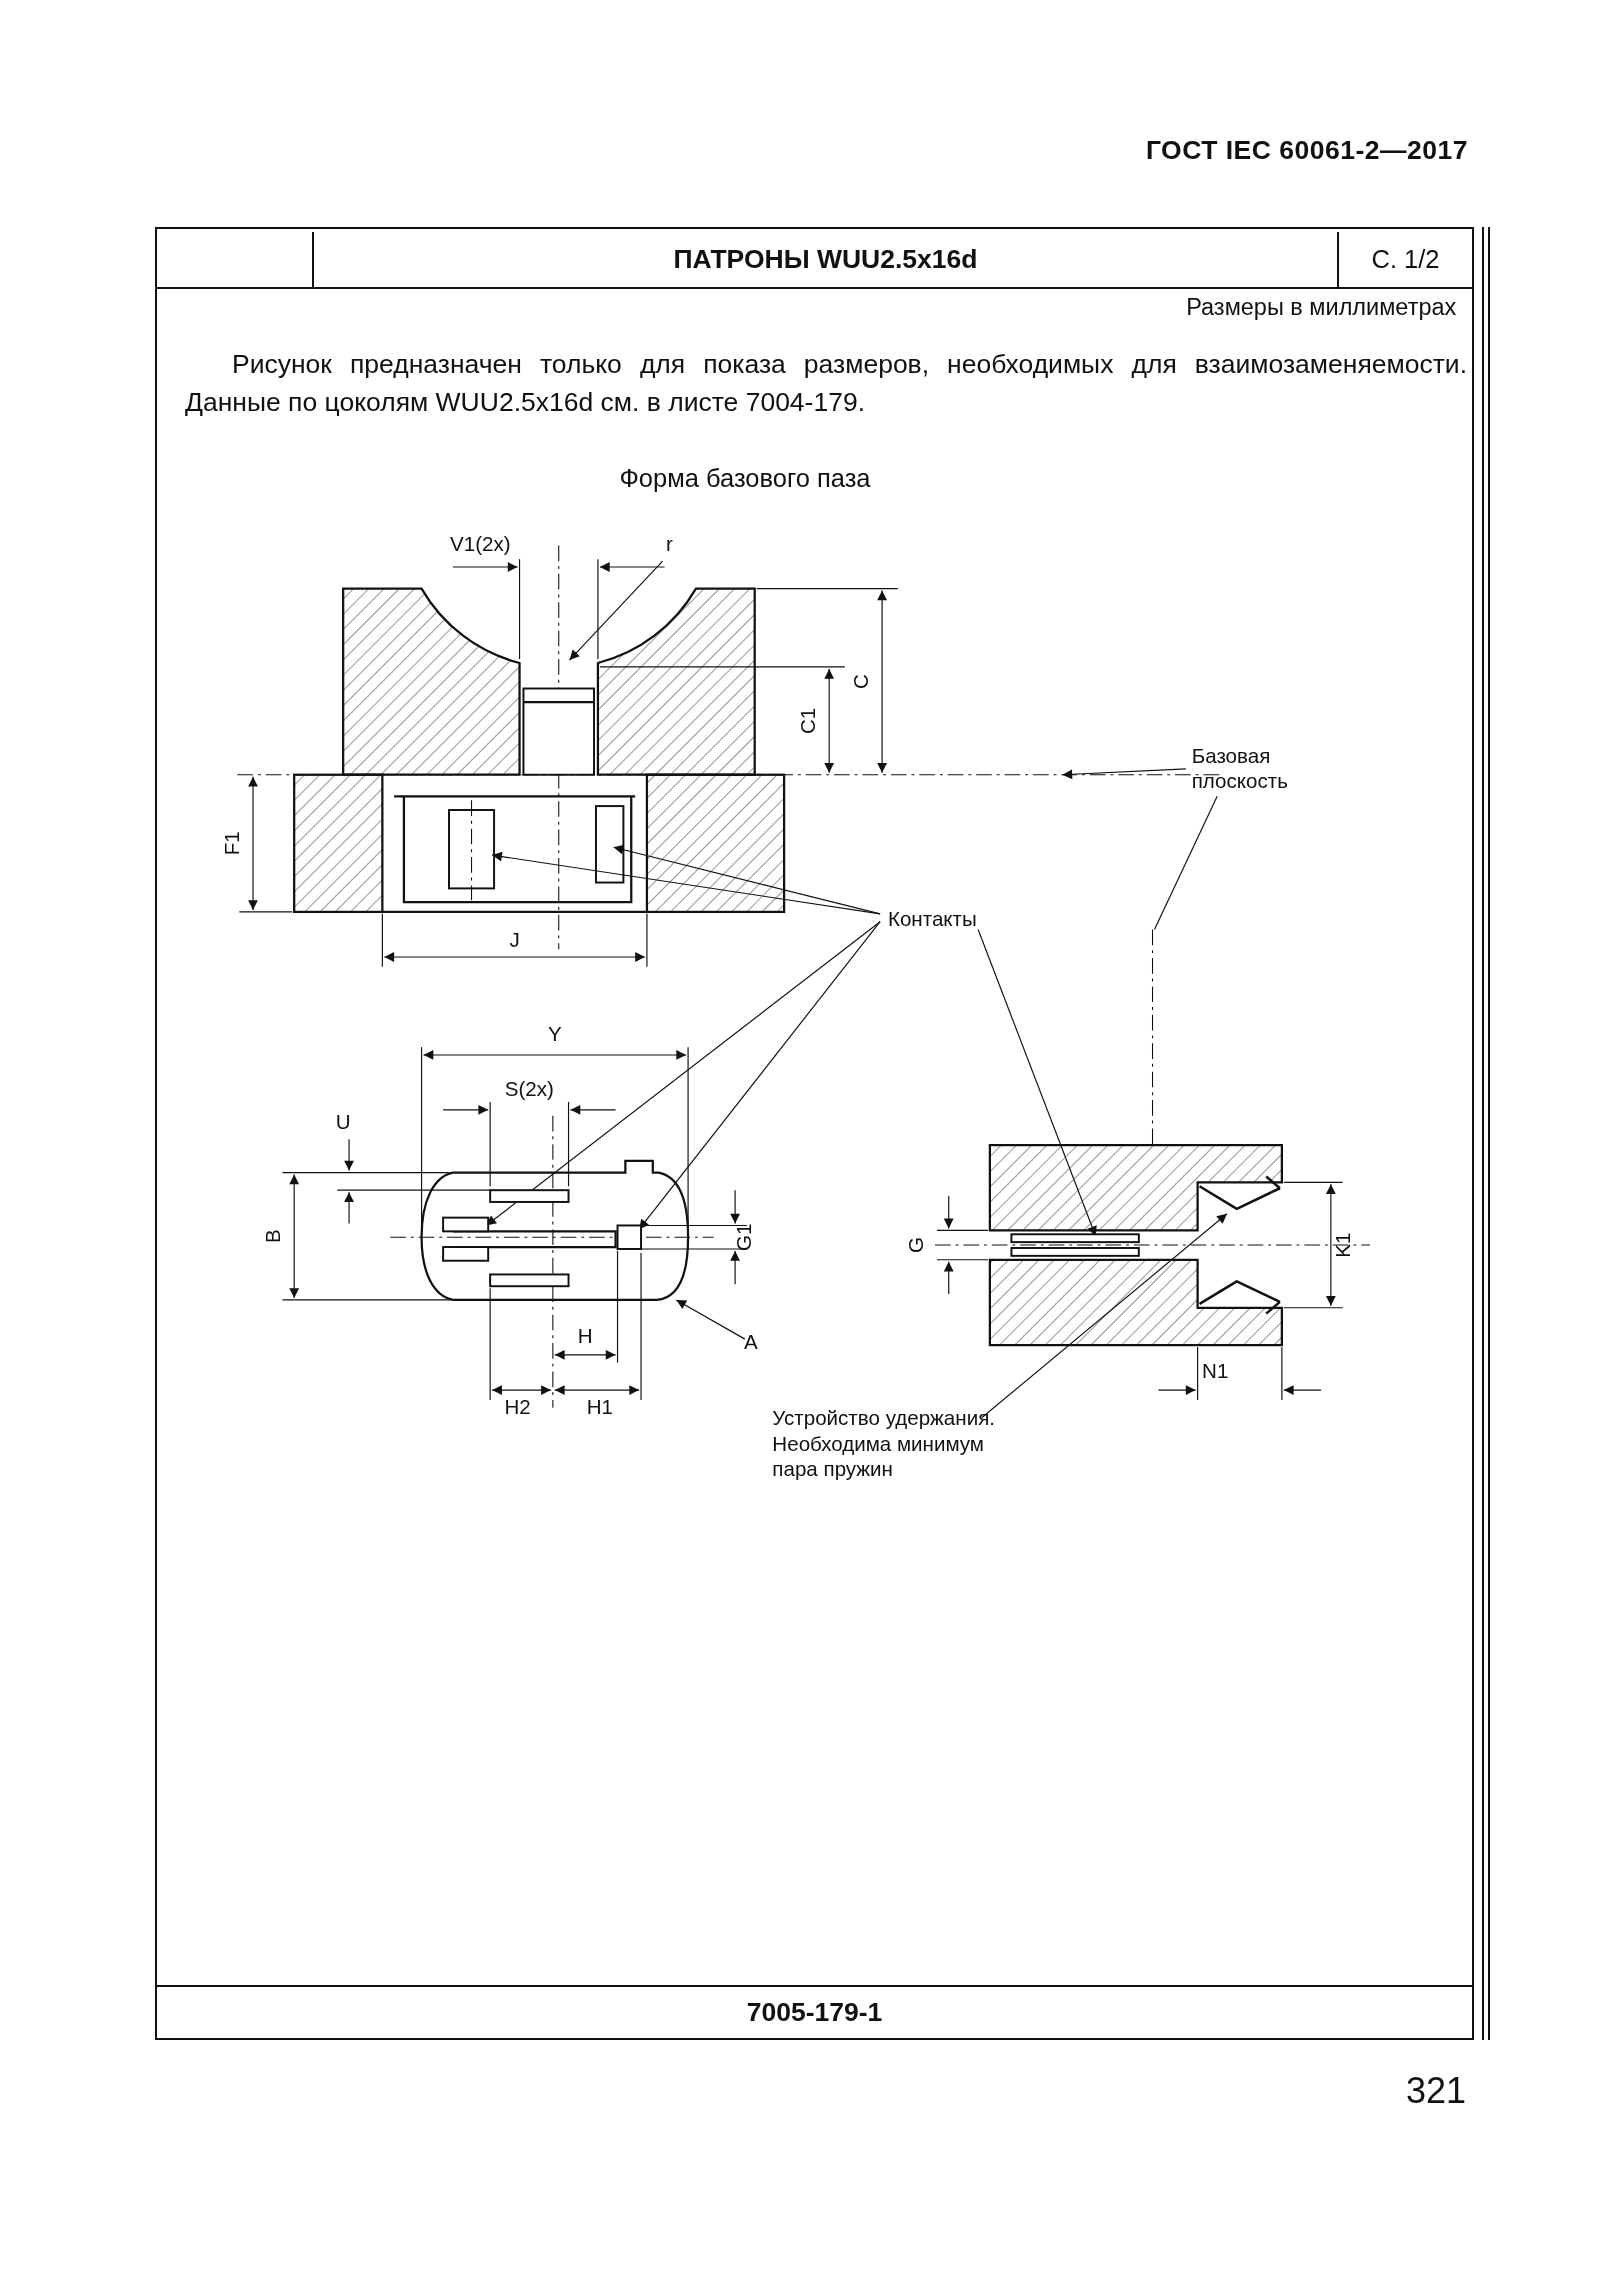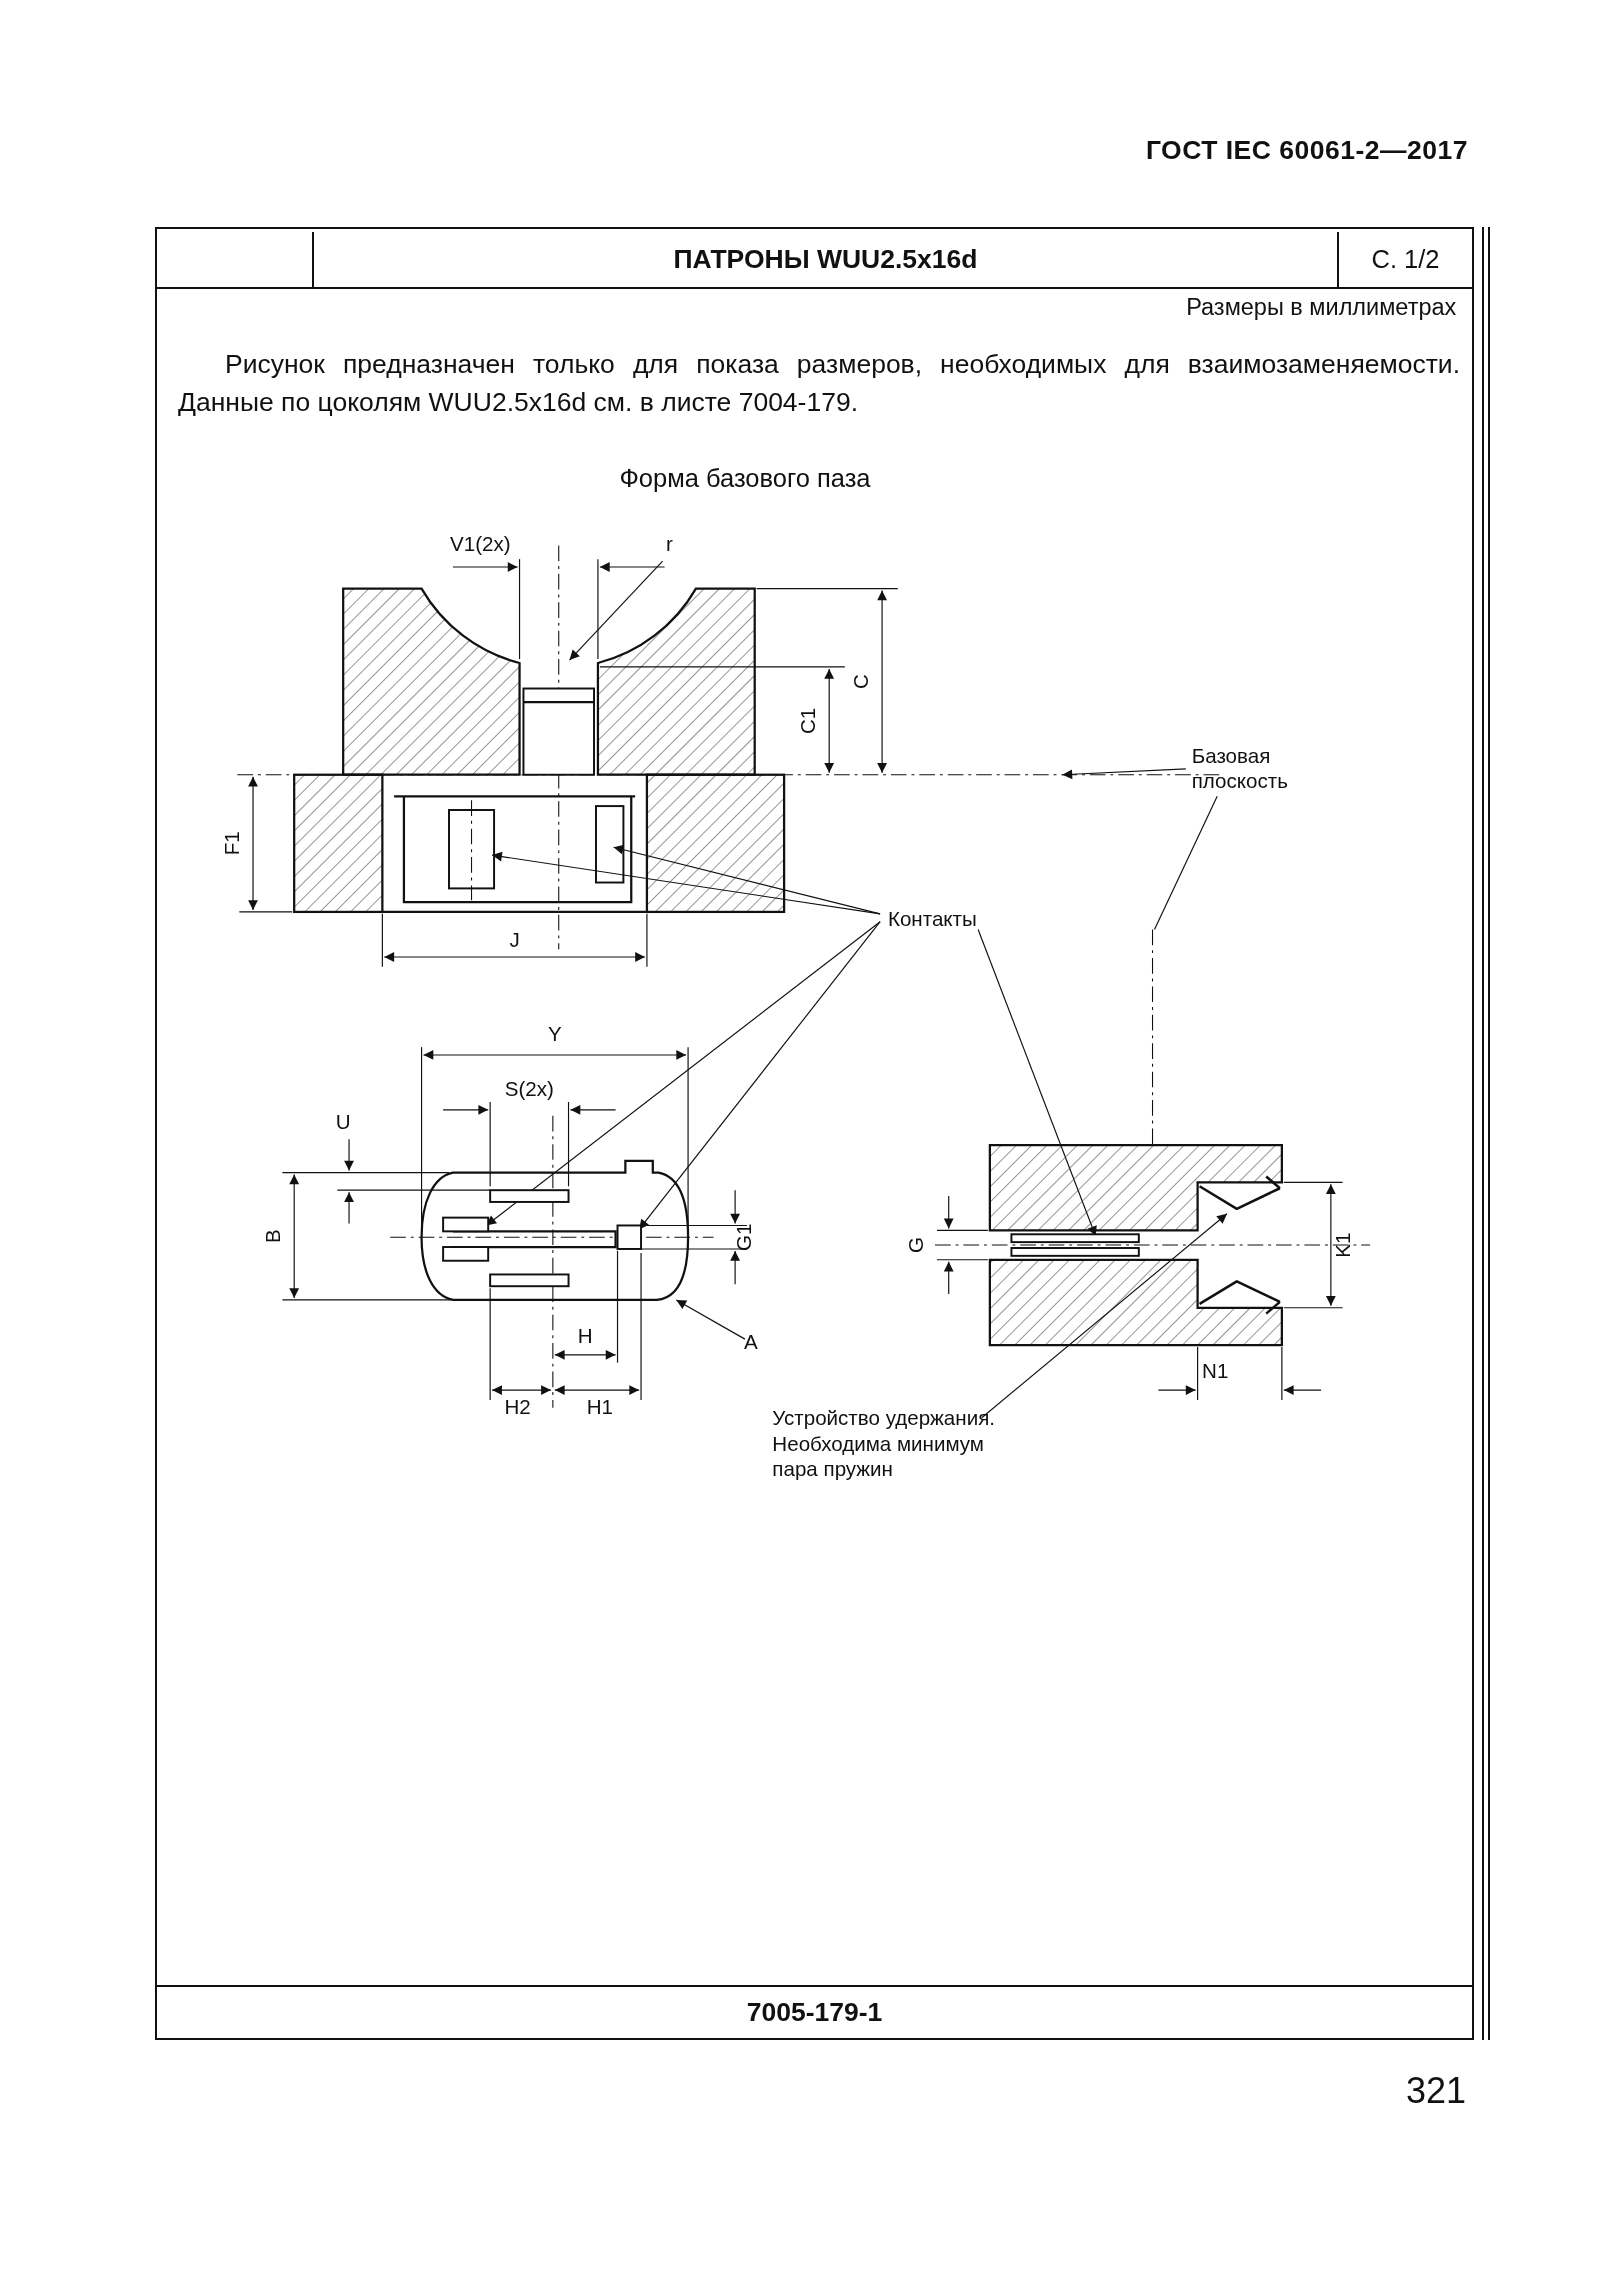--- a/index.html
+++ b/index.html
@@ -13,21 +13,21 @@
   .sheet-box  { position:absolute; left:155px; top:227px; width:1319px; height:1813px; border:2px solid #111; box-sizing:border-box; }
   .dbl-line   { position:absolute; left:1482px; top:227px; width:7.8px; height:1813px; border-left:2px solid #111; border-right:2.9px solid #111; box-sizing:border-box; }
 
   .box-header { position:absolute; top:3px; left:0; right:0; height:55px; border-bottom:2px solid #111; display:flex; }
   .cell-left  { width:157px; border-right:2px solid #111; box-sizing:border-box; }
   .cell-title { flex:1; text-align:center; line-height:55px; font-weight:bold; font-size:26.5px; }
   .cell-ref   { width:135px; border-left:2px solid #111; box-sizing:border-box; text-align:center; line-height:55px; font-size:25.5px; }
 
   .units-note { position:absolute; top:65px; right:15.7px; font-size:23.5px;margin-left:43px; }
 
-  .intro      { position:absolute; top:116px; left:21px; width:1282px; font-size:26.5px; line-height:38px; }
+  .intro      { position:absolute; top:116px; left:28px; width:1282px; font-size:26.5px; line-height:38px; }
   .intro .l1  { text-indent:47px; text-align:justify; text-align-last:justify; }
   .intro .l2  { text-align:left; }
 
   .figure-title { position:absolute; top:235px; left:0; width:1176px; text-align:center; font-size:25.5px; }
 
   .box-footer { position:absolute; bottom:0; left:0; right:0; height:51px; border-top:2px solid #111; text-align:center; font-weight:bold; font-size:26.5px; line-height:51px; }
 
   svg.drawing { position:absolute; left:157px; top:510px; }
   svg .ol      { stroke:#111; stroke-width:2.3; fill:none; }
   svg .hatched { stroke:#111; stroke-width:2.3; fill:url(#hatch); }

